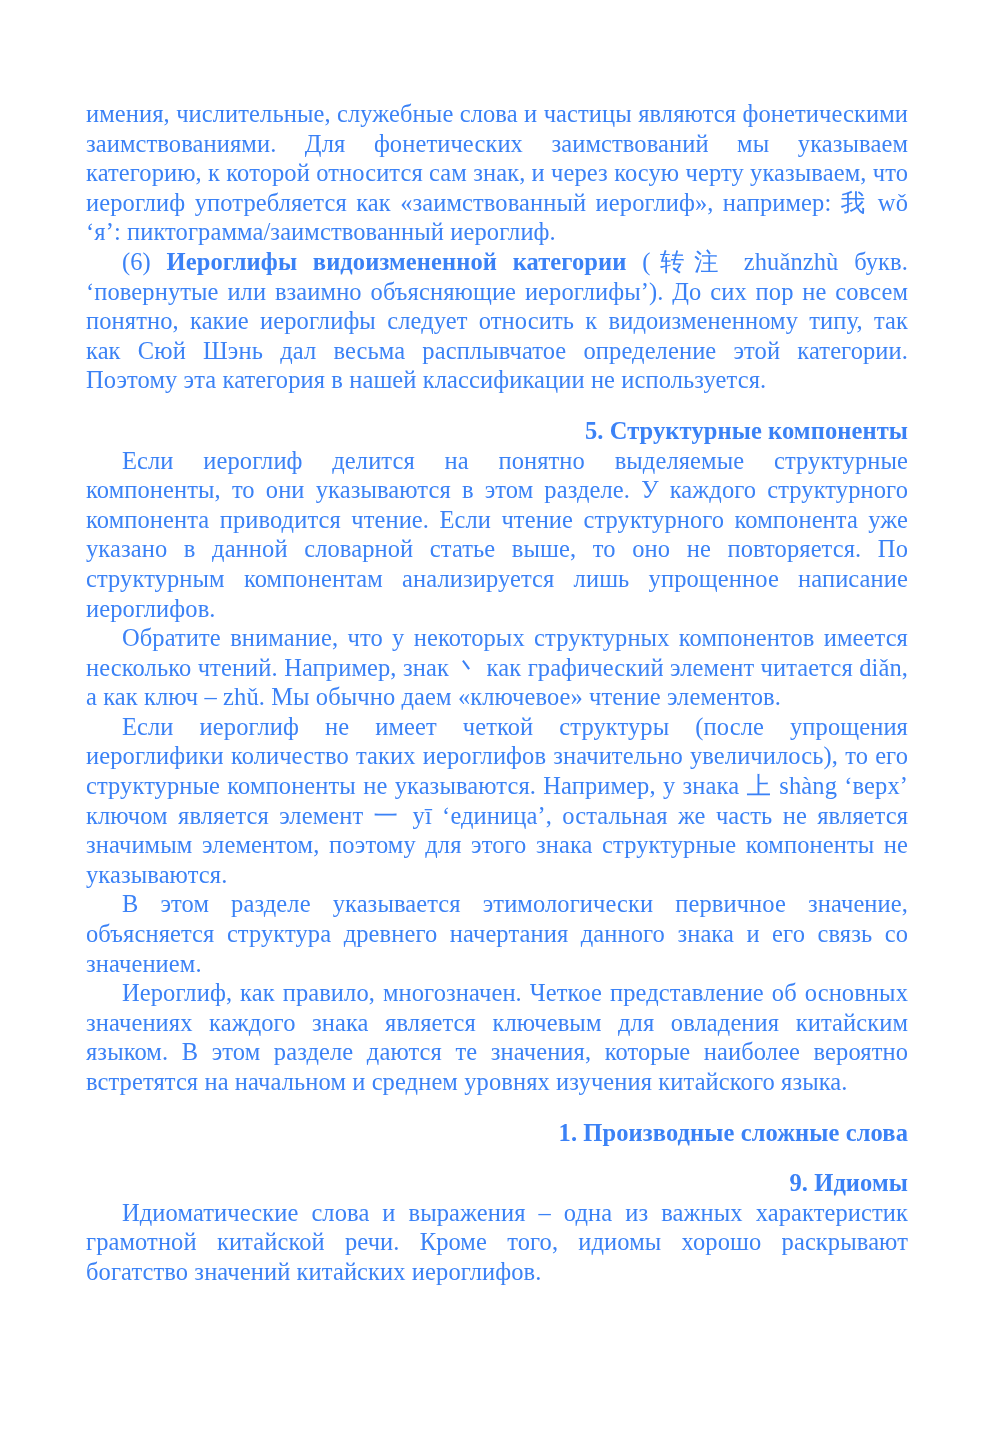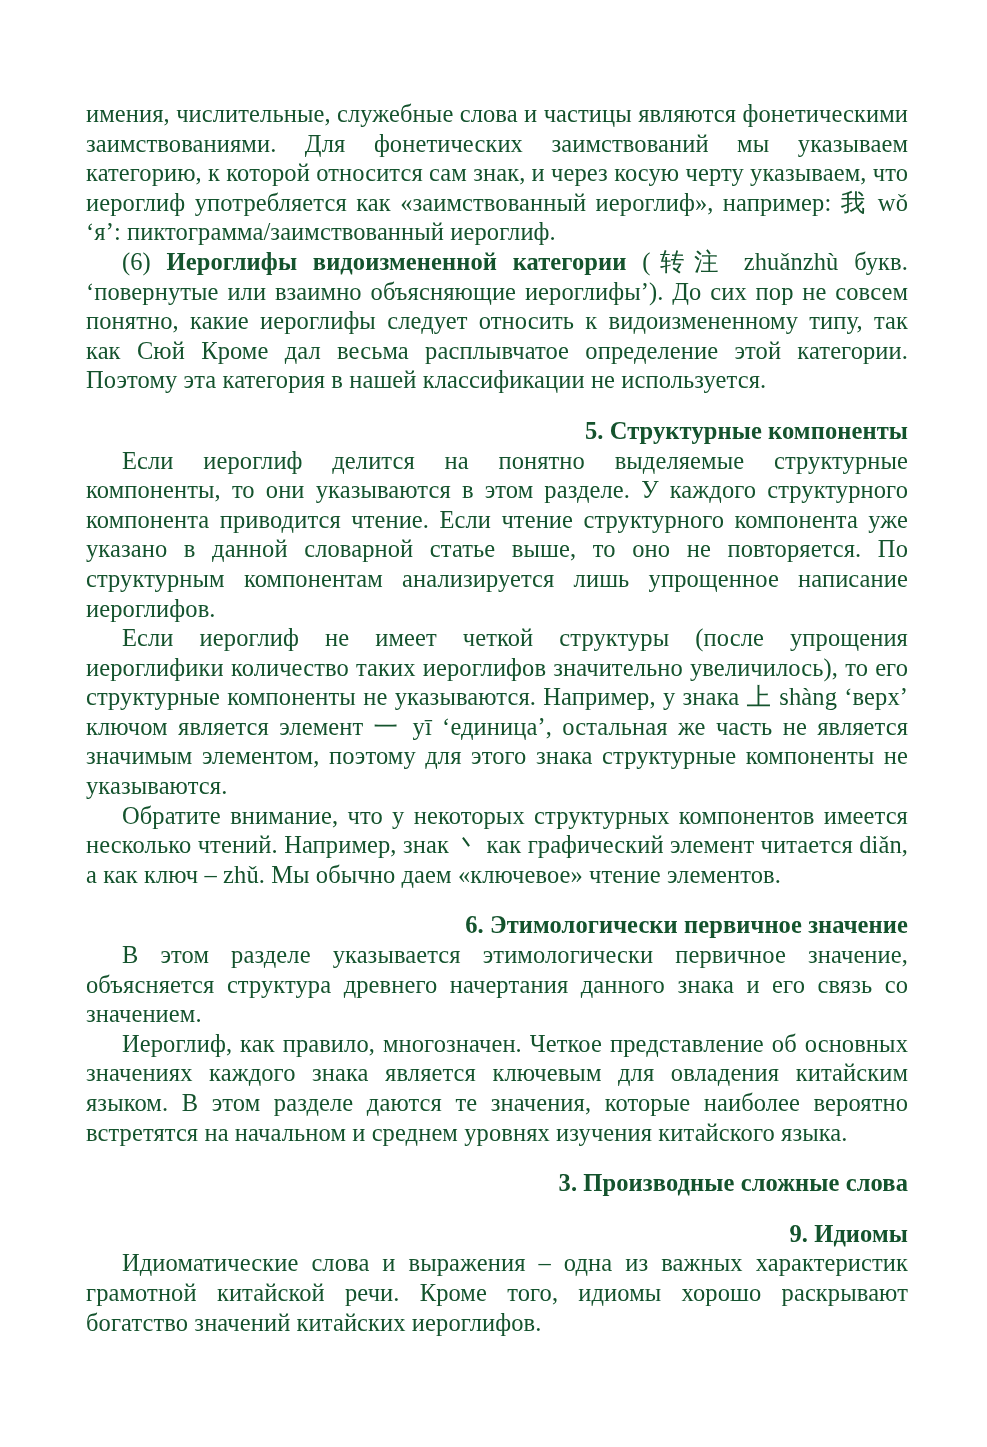--- a/index.html
+++ b/index.html
@@ -7,21 +7,21 @@
     padding: 0;
     background: #ffffff;
   }
   .page {
     position: relative;
     width: 987px;
     height: 1447px;
     background: #ffffff;
     overflow: hidden;
     font-family: "Liberation Serif", "DejaVu Serif", serif;
-    color: #14532d;
+    color: #3b82f6;
     box-sizing: border-box;
   }
   .text-block {
     padding: 99px 79px 0 86px;
     font-size: 24.5px;
     line-height: 29.6px;
     text-align: justify;
     letter-spacing: 0.1px;
   }
   .text-block p {
@@ -45,32 +45,31 @@
   }
 </style>
 </head>
 <body>
 
 <div class="page">
   <div class="text-block">
 
     <p class="no-indent">имения, числительные, служебные слова и частицы являются фонетическими заимствованиями. Для фонетических заимствований мы указываем категорию, к которой относится сам знак, и через косую черту указываем, что иероглиф употребляется как «заимствованный иероглиф», например: 我 wǒ ‘я’: пиктограмма/заимствованный иероглиф.</p>
 
-    <p><span>(6) </span><span class="bold-run">Иероглифы видоизмененной категории</span><span> (转注 zhuǎnzhù букв. ‘повернутые или взаимно объясняющие иероглифы’). До сих пор не совсем понятно, какие иероглифы следует относить к видоизмененному типу, так как Сюй Кроме дал весьма расплывчатое определение этой категории. Поэтому эта категория в нашей классификации не используется.</span></p>
+    <p><span>(6) </span><span class="bold-run">Иероглифы видоизмененной категории</span><span> (转注 zhuǎnzhù букв. ‘повернутые или взаимно объясняющие иероглифы’). До сих пор не совсем понятно, какие иероглифы следует относить к видоизмененному типу, так как Сюй Шэнь дал весьма расплывчатое определение этой категории. Поэтому эта категория в нашей классификации не используется.</span></p>
 
     <h2 class="section-heading">5. Структурные компоненты</h2>
     <p>Если иероглиф делится на понятно выделяемые структурные компоненты, то они указываются в этом разделе. У каждого структурного компонента приводится чтение. Если чтение структурного компонента уже указано в данной словарной статье выше, то оно не повторяется. По структурным компонентам анализируется лишь упрощенное написание иероглифов.</p>
+    <p>Обратите внимание, что у некоторых структурных компонентов имеется несколько чтений. Например, знак 丶 как графический элемент читается diǎn, а как ключ – zhǔ. Мы обычно даем «ключевое» чтение элементов.</p>
     <p>Если иероглиф не имеет четкой структуры (после упрощения иероглифики количество таких иероглифов значительно увеличилось), то его структурные компоненты не указываются. Например, у знака 上 shàng ‘верх’ ключом является элемент 一 yī ‘единица’, остальная же часть не является значимым элементом, поэтому для этого знака структурные компоненты не указываются.</p>
-    <p>Обратите внимание, что у некоторых структурных компонентов имеется несколько чтений. Например, знак 丶 как графический элемент читается diǎn, а как ключ – zhǔ. Мы обычно даем «ключевое» чтение элементов.</p>
 
-    <h2 class="section-heading">6. Этимологически первичное значение</h2>
     <p>В этом разделе указывается этимологически первичное значение, объясняется структура древнего начертания данного знака и его связь со значением.</p>
 
     <p>Иероглиф, как правило, многозначен. Четкое представление об основных значениях каждого знака является ключевым для овладения китайским языком. В этом разделе даются те значения, которые наиболее вероятно встретятся на начальном и среднем уровнях изучения китайского языка.</p>
 
-    <h2 class="section-heading">3. Производные сложные слова</h2>
+    <h2 class="section-heading">1. Производные сложные слова</h2>
 
     <h2 class="section-heading">9. Идиомы</h2>
     <p>Идиоматические слова и выражения – одна из важных характеристик грамотной китайской речи. Кроме того, идиомы хорошо раскрывают богатство значений китайских иероглифов.</p>
 
   </div>
 
 </div>
 
 </body></html>

